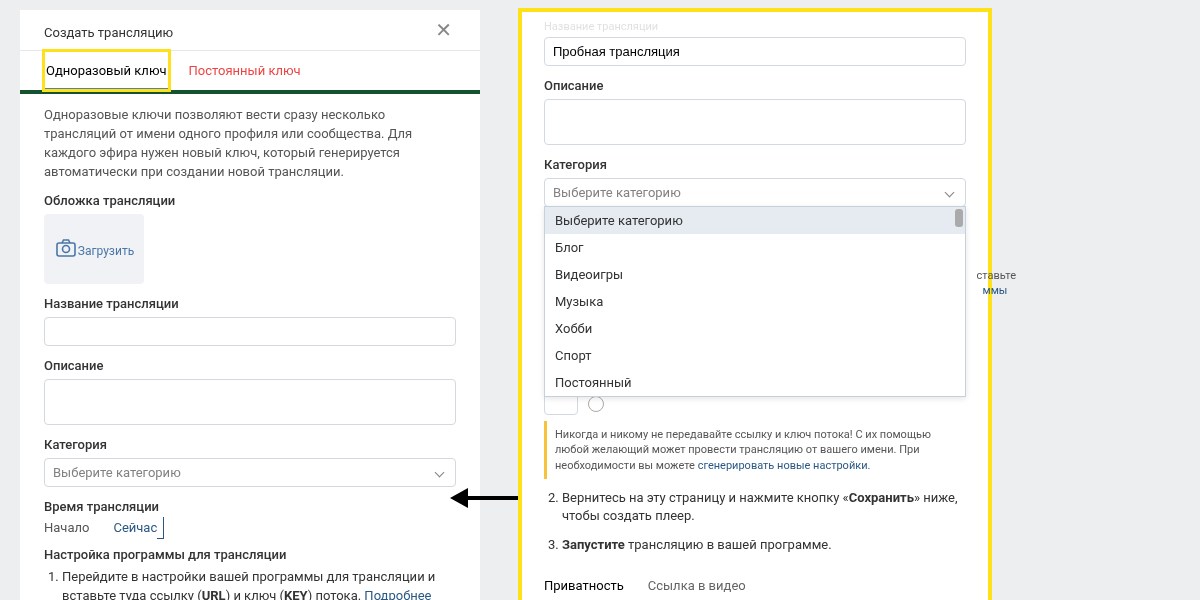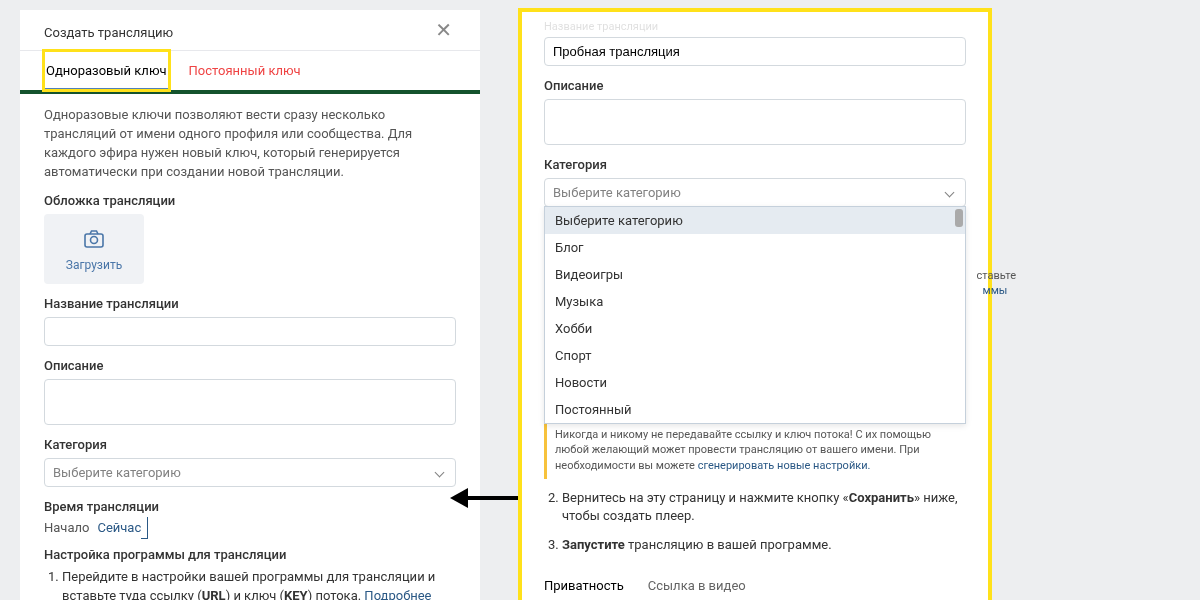--- a/index.html
+++ b/index.html
@@ -9,28 +9,28 @@
   .panel-right{position:relative;width:470px;outline:4px solid #ffe11a;outline-offset:-2px}
   .hdr{display:flex;align-items:flex-end;justify-content:space-between;border-bottom:1px solid #e7e8ec;padding:10px 28px 10px 24px}
   .close{cursor:pointer;color:#888;font-size:20px;line-height:1}
   .tabs{display:flex;gap:18px;padding:0 24px;border-bottom:4px solid #14532d}
   .tab{padding:12px 2px 10px;font-size:13px;cursor:pointer;color:#ef4444}
   .tab.active{color:#000;border-bottom:2px solid #5181b8}
   .tab.hl{outline:3px solid #ffe11a;outline-offset:-1px}
   .body{padding:12px 24px}
   .desc{color:#555;line-height:1.45;}
   .label{font-weight:500;margin:12px 0 6px}
-  .upload{width:100px;height:70px;background:#f0f2f5;border-radius:4px;display:flex;flex-direction:column;align-items:center;justify-content:center;cursor:pointer;color:#4a76a8}
+  .upload{width:100px;height:70px;background:#f0f2f5;border-radius:4px;display:flex;flex-direction:row;align-items:center;justify-content:center;cursor:pointer;color:#4a76a8}
   .upload svg{width:24px;height:24px;fill:none;stroke:#4a76a8;stroke-width:1.6}
   .up-lbl{font-size:12px;margin-top:4px}
   .input,.textarea,.select{display:block;width:100%;box-sizing:border-box;border:1px solid #d3d9de;border-radius:4px;padding:6px 8px;font-size:13px;color:#333;background:#fff}
   .textarea{height:46px;resize:none}
   .select{position:relative;color:#828282;cursor:pointer;display:flex;justify-content:space-between;align-items:center}
   .chev{border:solid #828282;border-width:0 1px 1px 0;padding:3px;transform:rotate(45deg);margin-right:4px}
-  .inline-row{display:flex;gap:8px;align-items:center;font-size:13px;color:#555}
+  .inline-row{display:flex;gap:24px;align-items:center;font-size:13px;color:#555}
   .link{color:#2a5885;cursor:pointer}
   .ol{padding-left:18px;margin:6px 0}
   .ol li{margin-bottom:10px;line-height:1.4}
   .copyic,.eyeic{width:14px;height:14px;border:1px solid #aaa;border-radius:2px;margin-left:4px;cursor:pointer}
   .eyeic{border-radius:50%}
   .warn{border-left:3px solid #f7c23c;padding:6px 8px;font-size:11px;color:#555;line-height:1.4;margin:6px 0 10px}
   .arrow{position:absolute;left:450px;top:488px;width:80px;height:20px;display:flex;align-items:center}
   .arrow-line{height:4px;background:#000;flex:1}
   .arrow-head{width:0;height:0;border-top:10px solid transparent;border-bottom:10px solid transparent;border-right:18px solid #000}
   
@@ -130,21 +130,20 @@
           <span class="chev"></span>
         </div>
         <div class="dropdown">
           <div class="dd-scroll"></div>
           <div class="dd-item sel">Выберите категорию</div>
           <div class="dd-item">Блог</div>
           <div class="dd-item">Видеоигры</div>
           <div class="dd-item">Музыка</div>
           <div class="dd-item">Хобби</div>
           <div class="dd-item">Спорт</div>
-          <div class="dd-item">Новости</div>
           <div class="dd-item">Постоянный</div>
         </div>
         <div style="position:absolute;right:-50px;top:90px;text-align:left;color:#555;font-size:11px">
           <span class="hint-text"><span style="color:#555">ставьте</span><br><span class="link">ммы</span></span>
         </div>
       </div>
 
       <div class="spacer"></div>
 
       <div class="smallrow">

